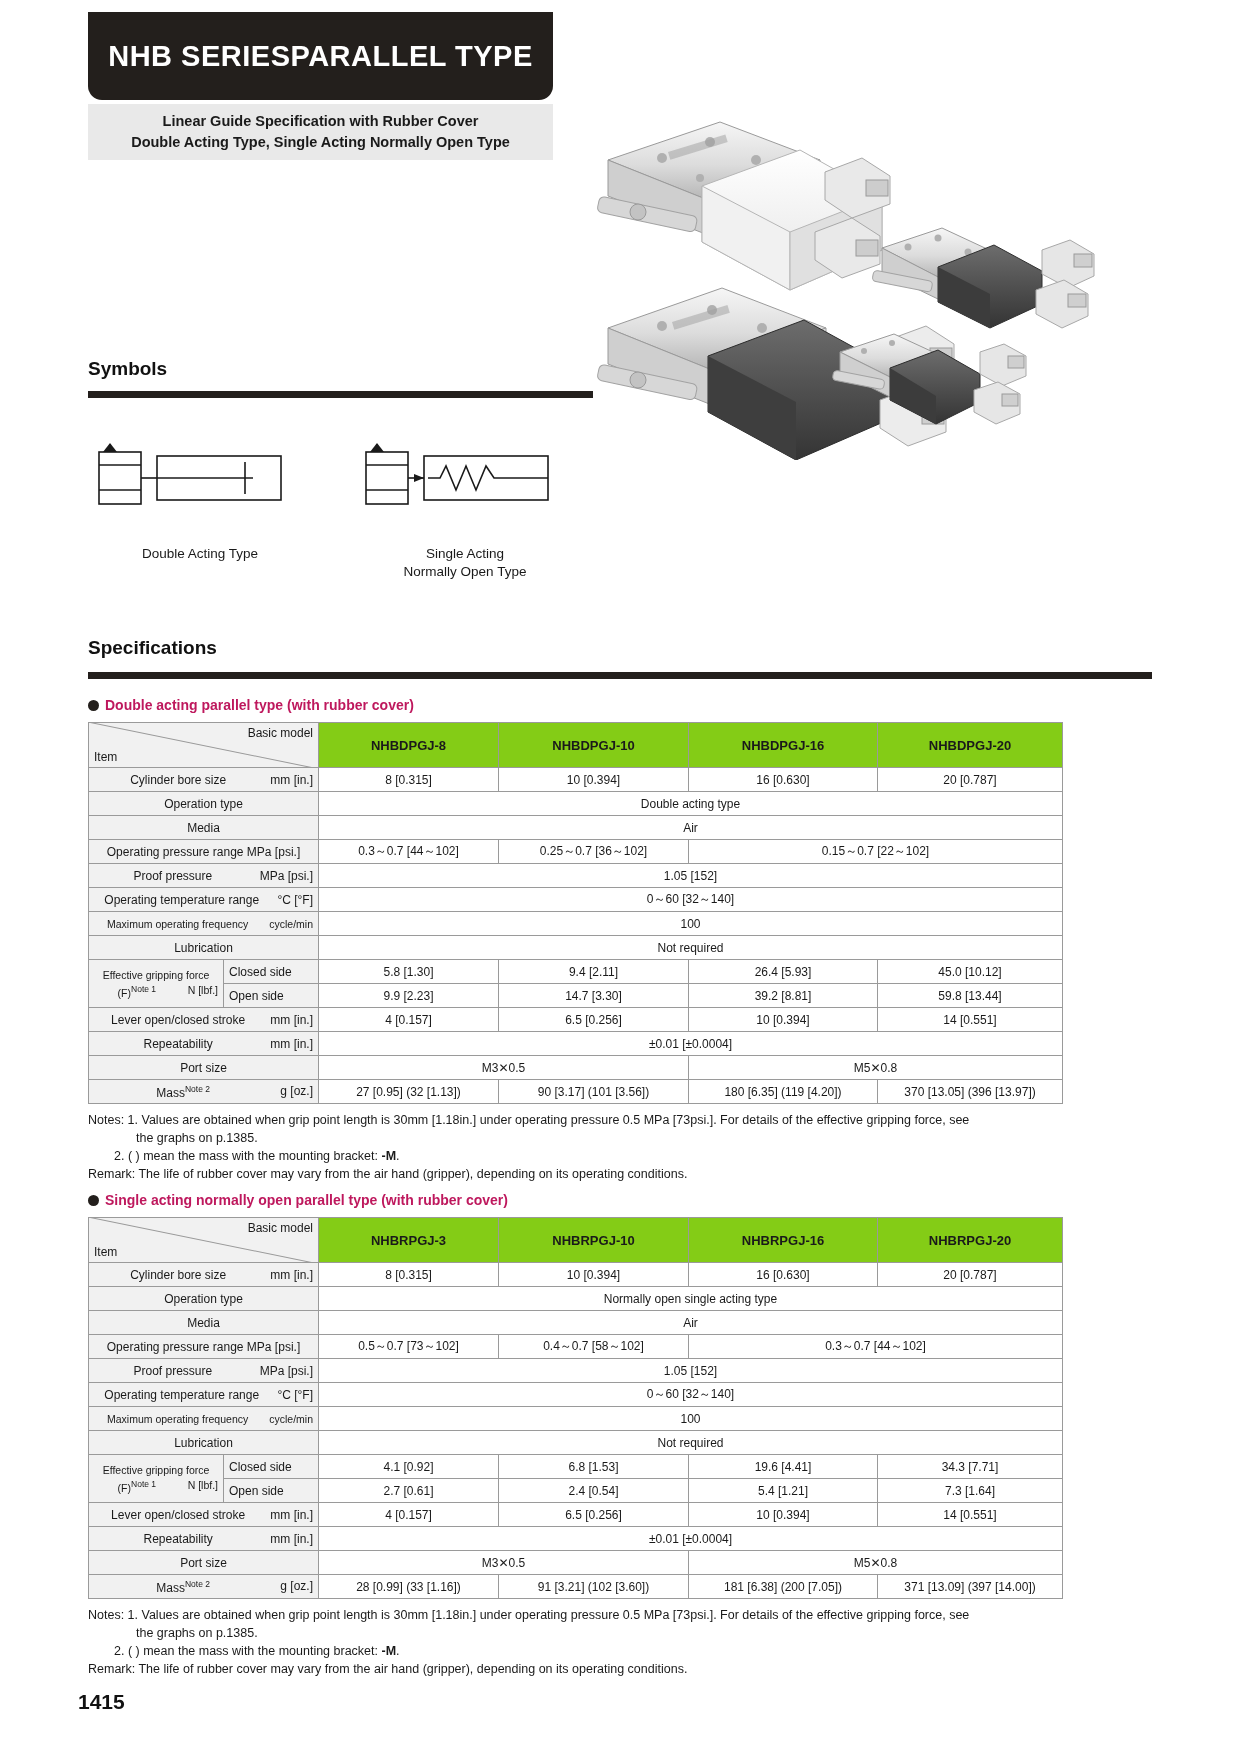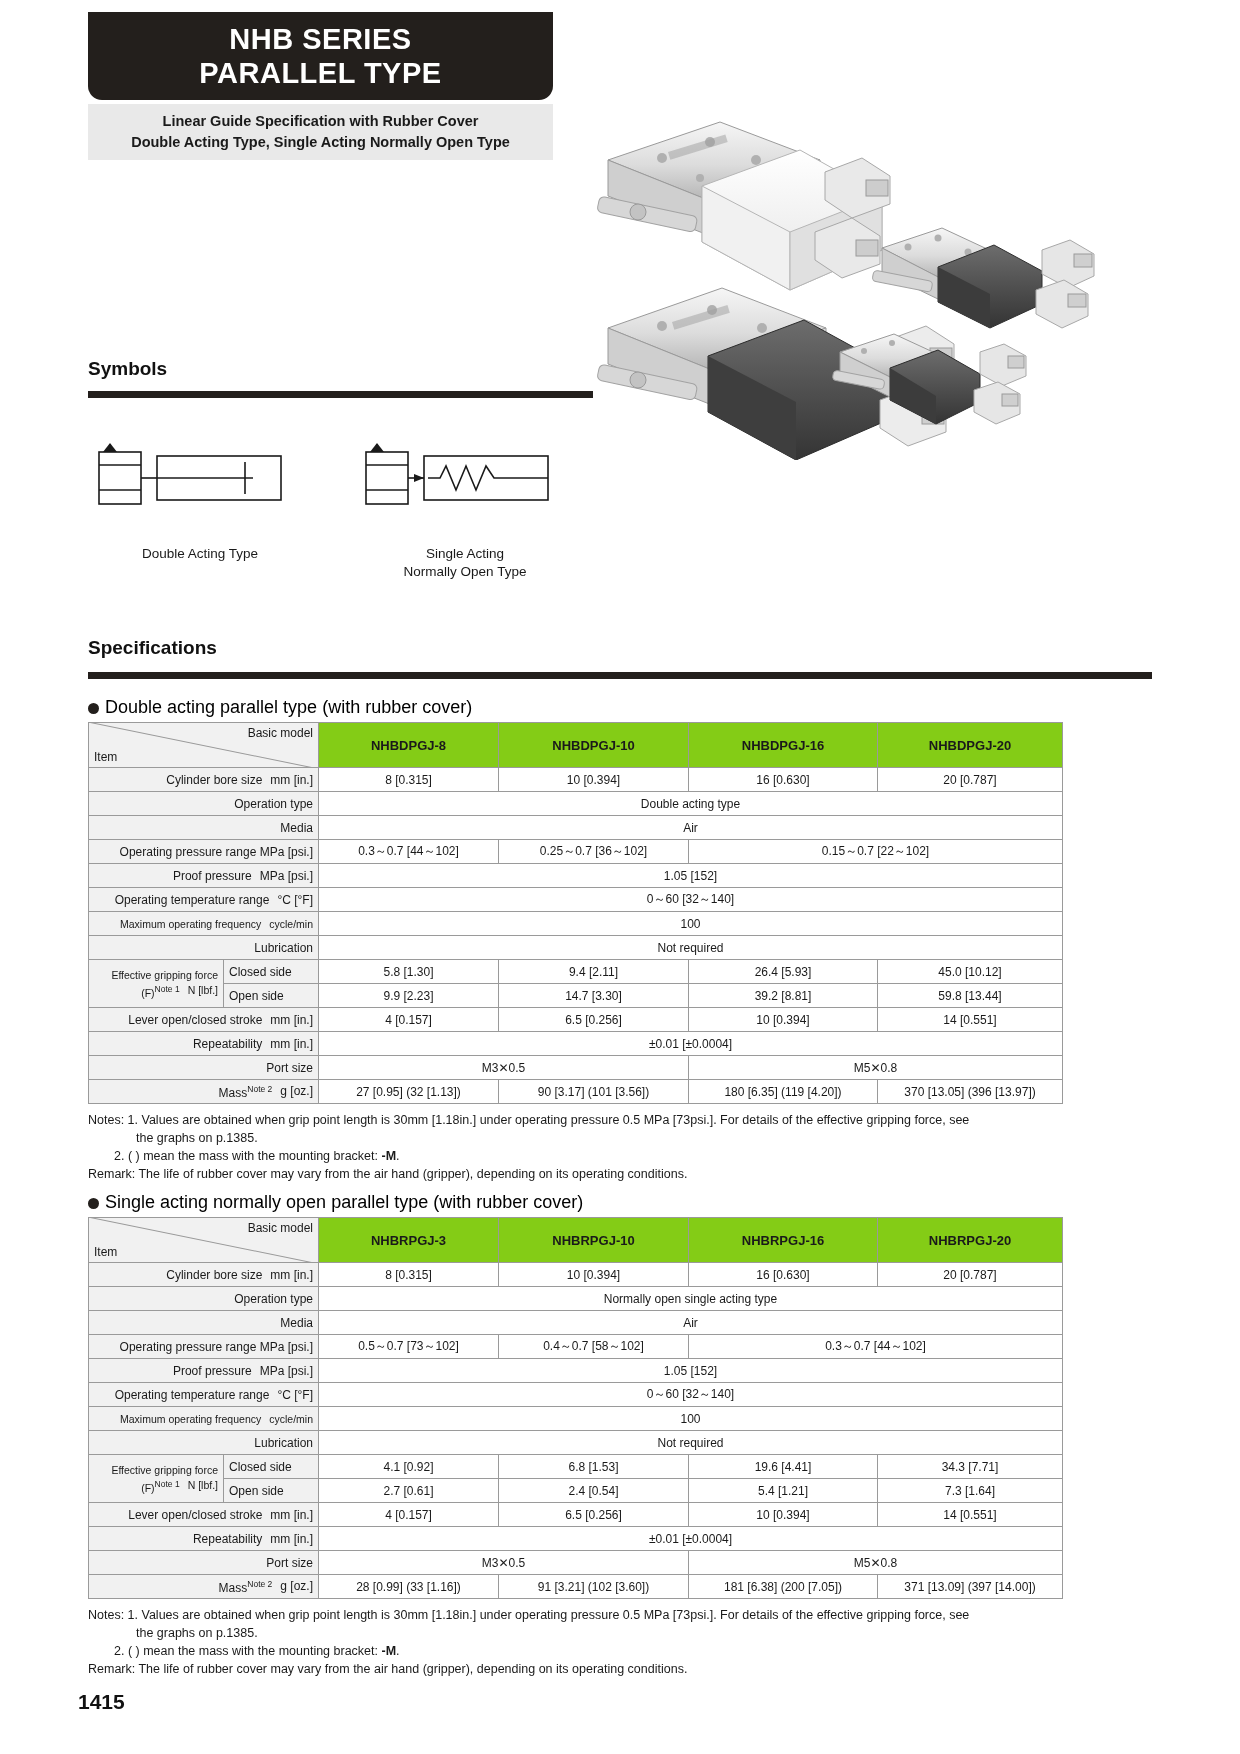--- a/index.html
+++ b/index.html
@@ -24,21 +24,20 @@
   .title-block {
     position: absolute;
     left: 88px;
     top: 12px;
     width: 465px;
     height: 88px;
     background: #231f1c;
     border-radius: 0 0 14px 14px;
     color: #ffffff;
     display: flex;
-    flex-direction: column;
     align-items: center;
     justify-content: center;
     line-height: 1.18;
   }
   .title-block .l1, .title-block .l2 {
     font-size: 29px;
     font-weight: bold;
     letter-spacing: 0.5px;
   }
   .subtitle-block {
@@ -85,23 +84,23 @@
   .sym-cap {
     position: absolute;
     text-align: center;
     font-size: 13.5px;
     line-height: 1.35;
     color: #1a1a1a;
   }
   
   .bullet-head {
     position: absolute;
-    font-size: 18px;
-    font-weight: normal;
-    color: #000000;
+    font-size: 14px;
+    font-weight: bold;
+    color: #be185d;
   }
   .bullet-head .dot {
     display: inline-block;
     width: 11px;
     height: 11px;
     background: #231f1c;
     border-radius: 50%;
     margin-right: 6px;
     vertical-align: -1px;
   }
@@ -116,21 +115,21 @@
   }
   table.spec td, table.spec th {
     border: 1px solid #9a9a9a;
     padding: 2px 5px;
     height: 19px;
     font-weight: normal;
     vertical-align: middle;
   }
   table.spec td.lbl {
     background: #f1f1f1;
-    text-align: right;
+    text-align: center;
     white-space: nowrap;
   }
   table.spec td.lbl .unit {
     float: right;
     margin-left: 8px;
   }
   table.spec td.sub {
     background: #f1f1f1;
     text-align: left;
     white-space: nowrap;

